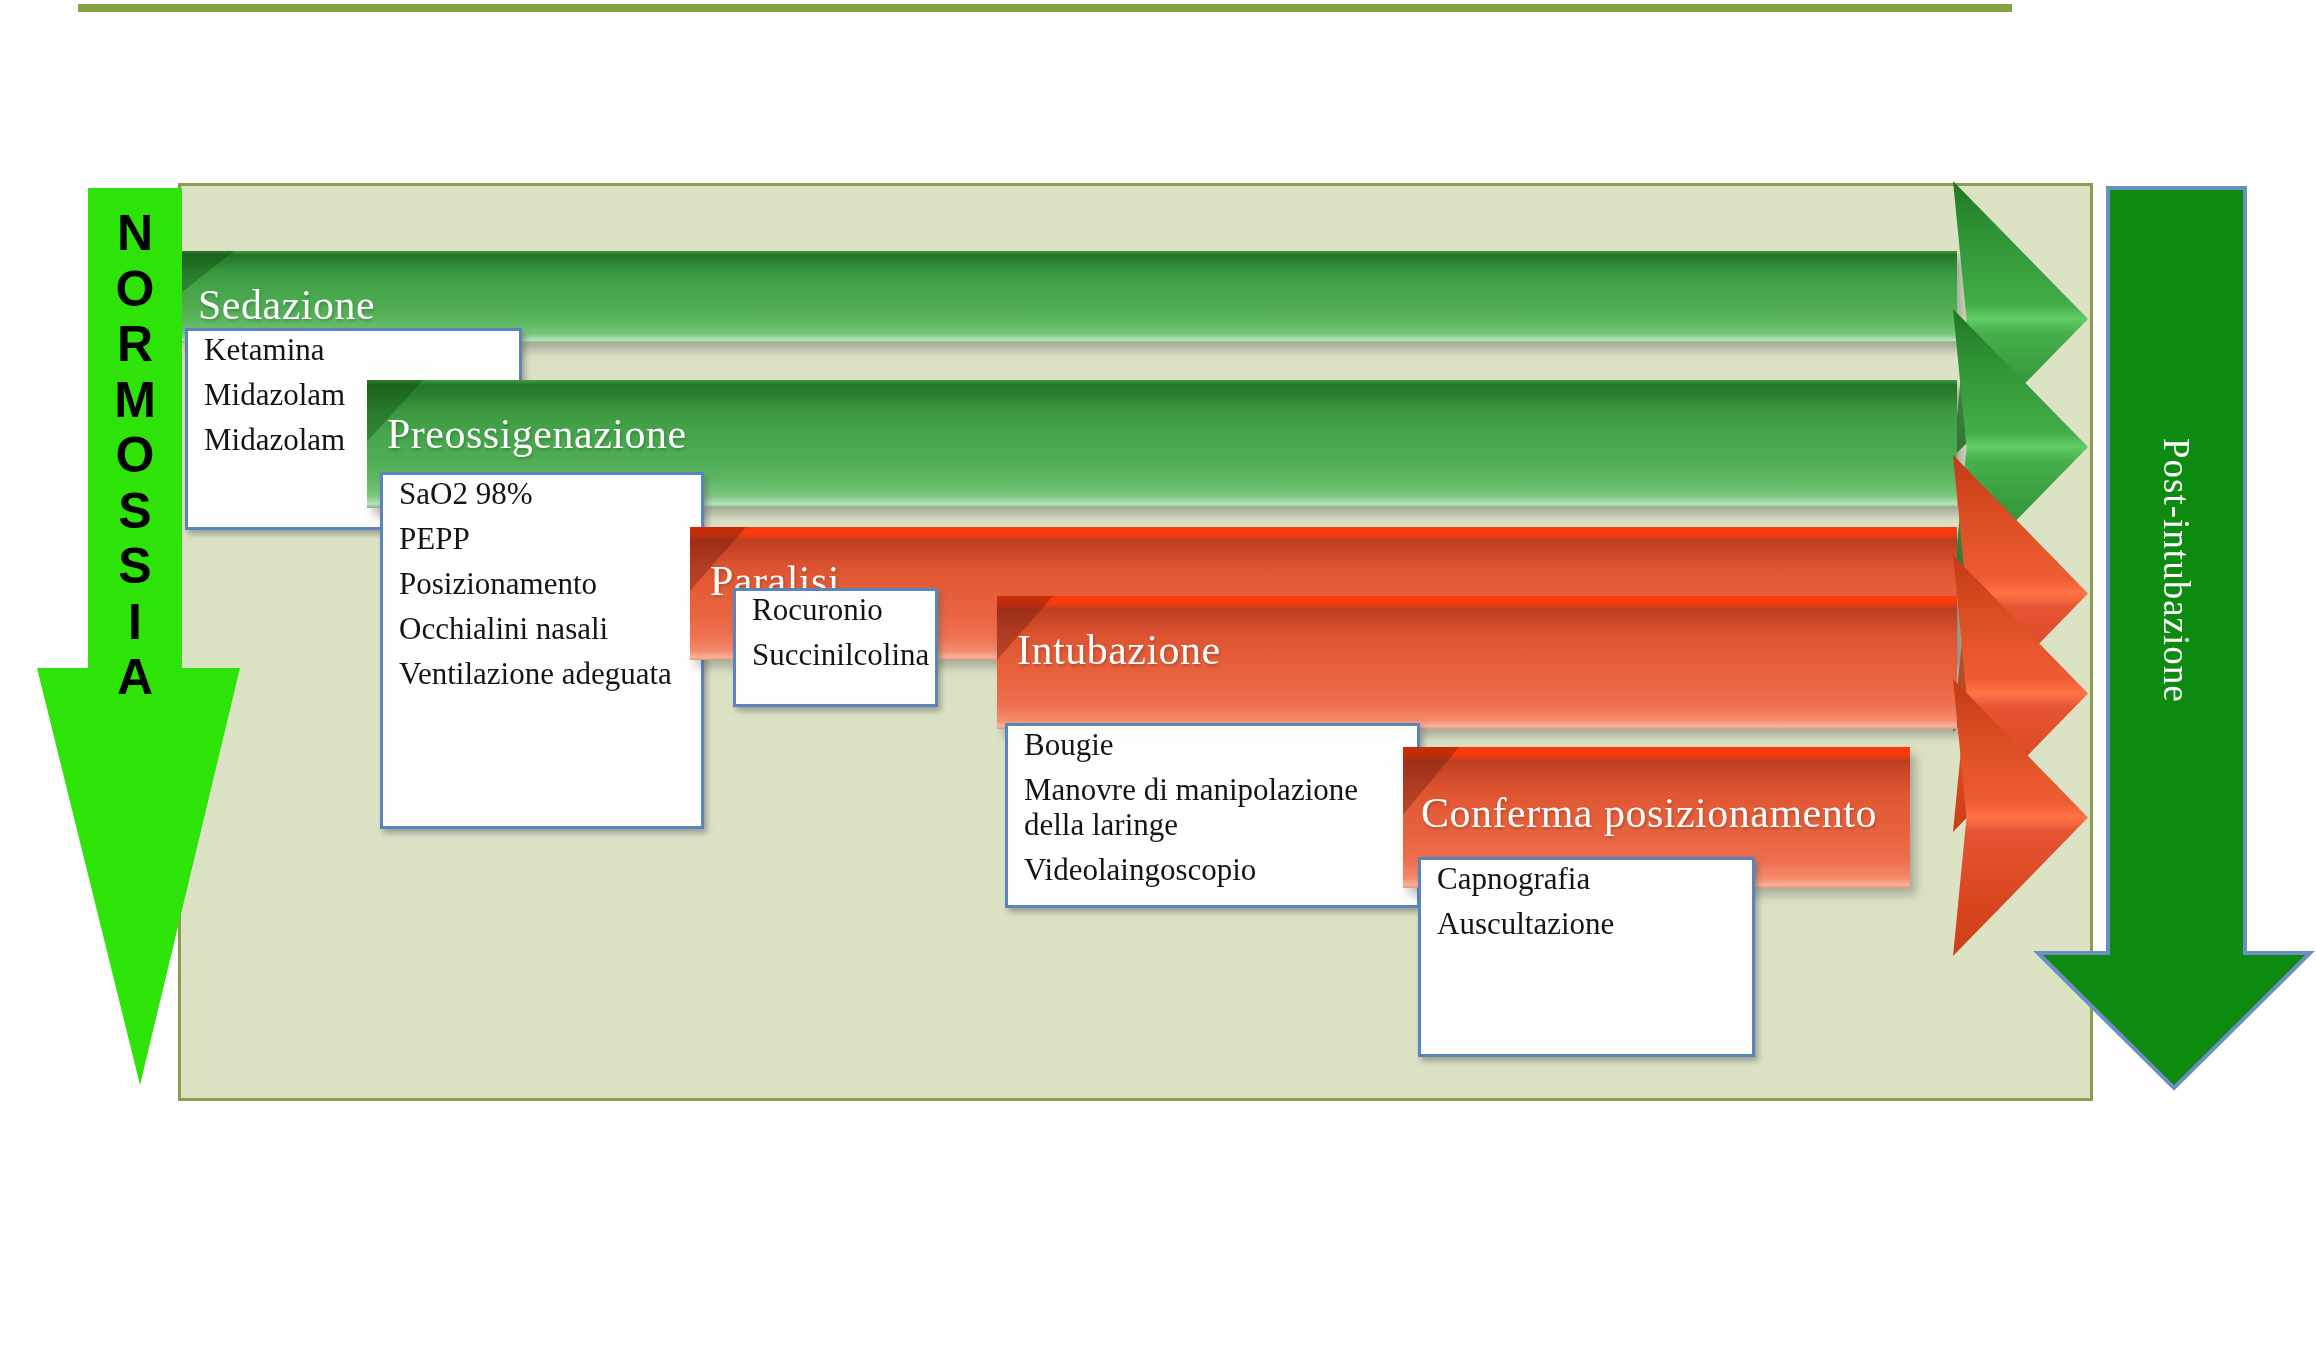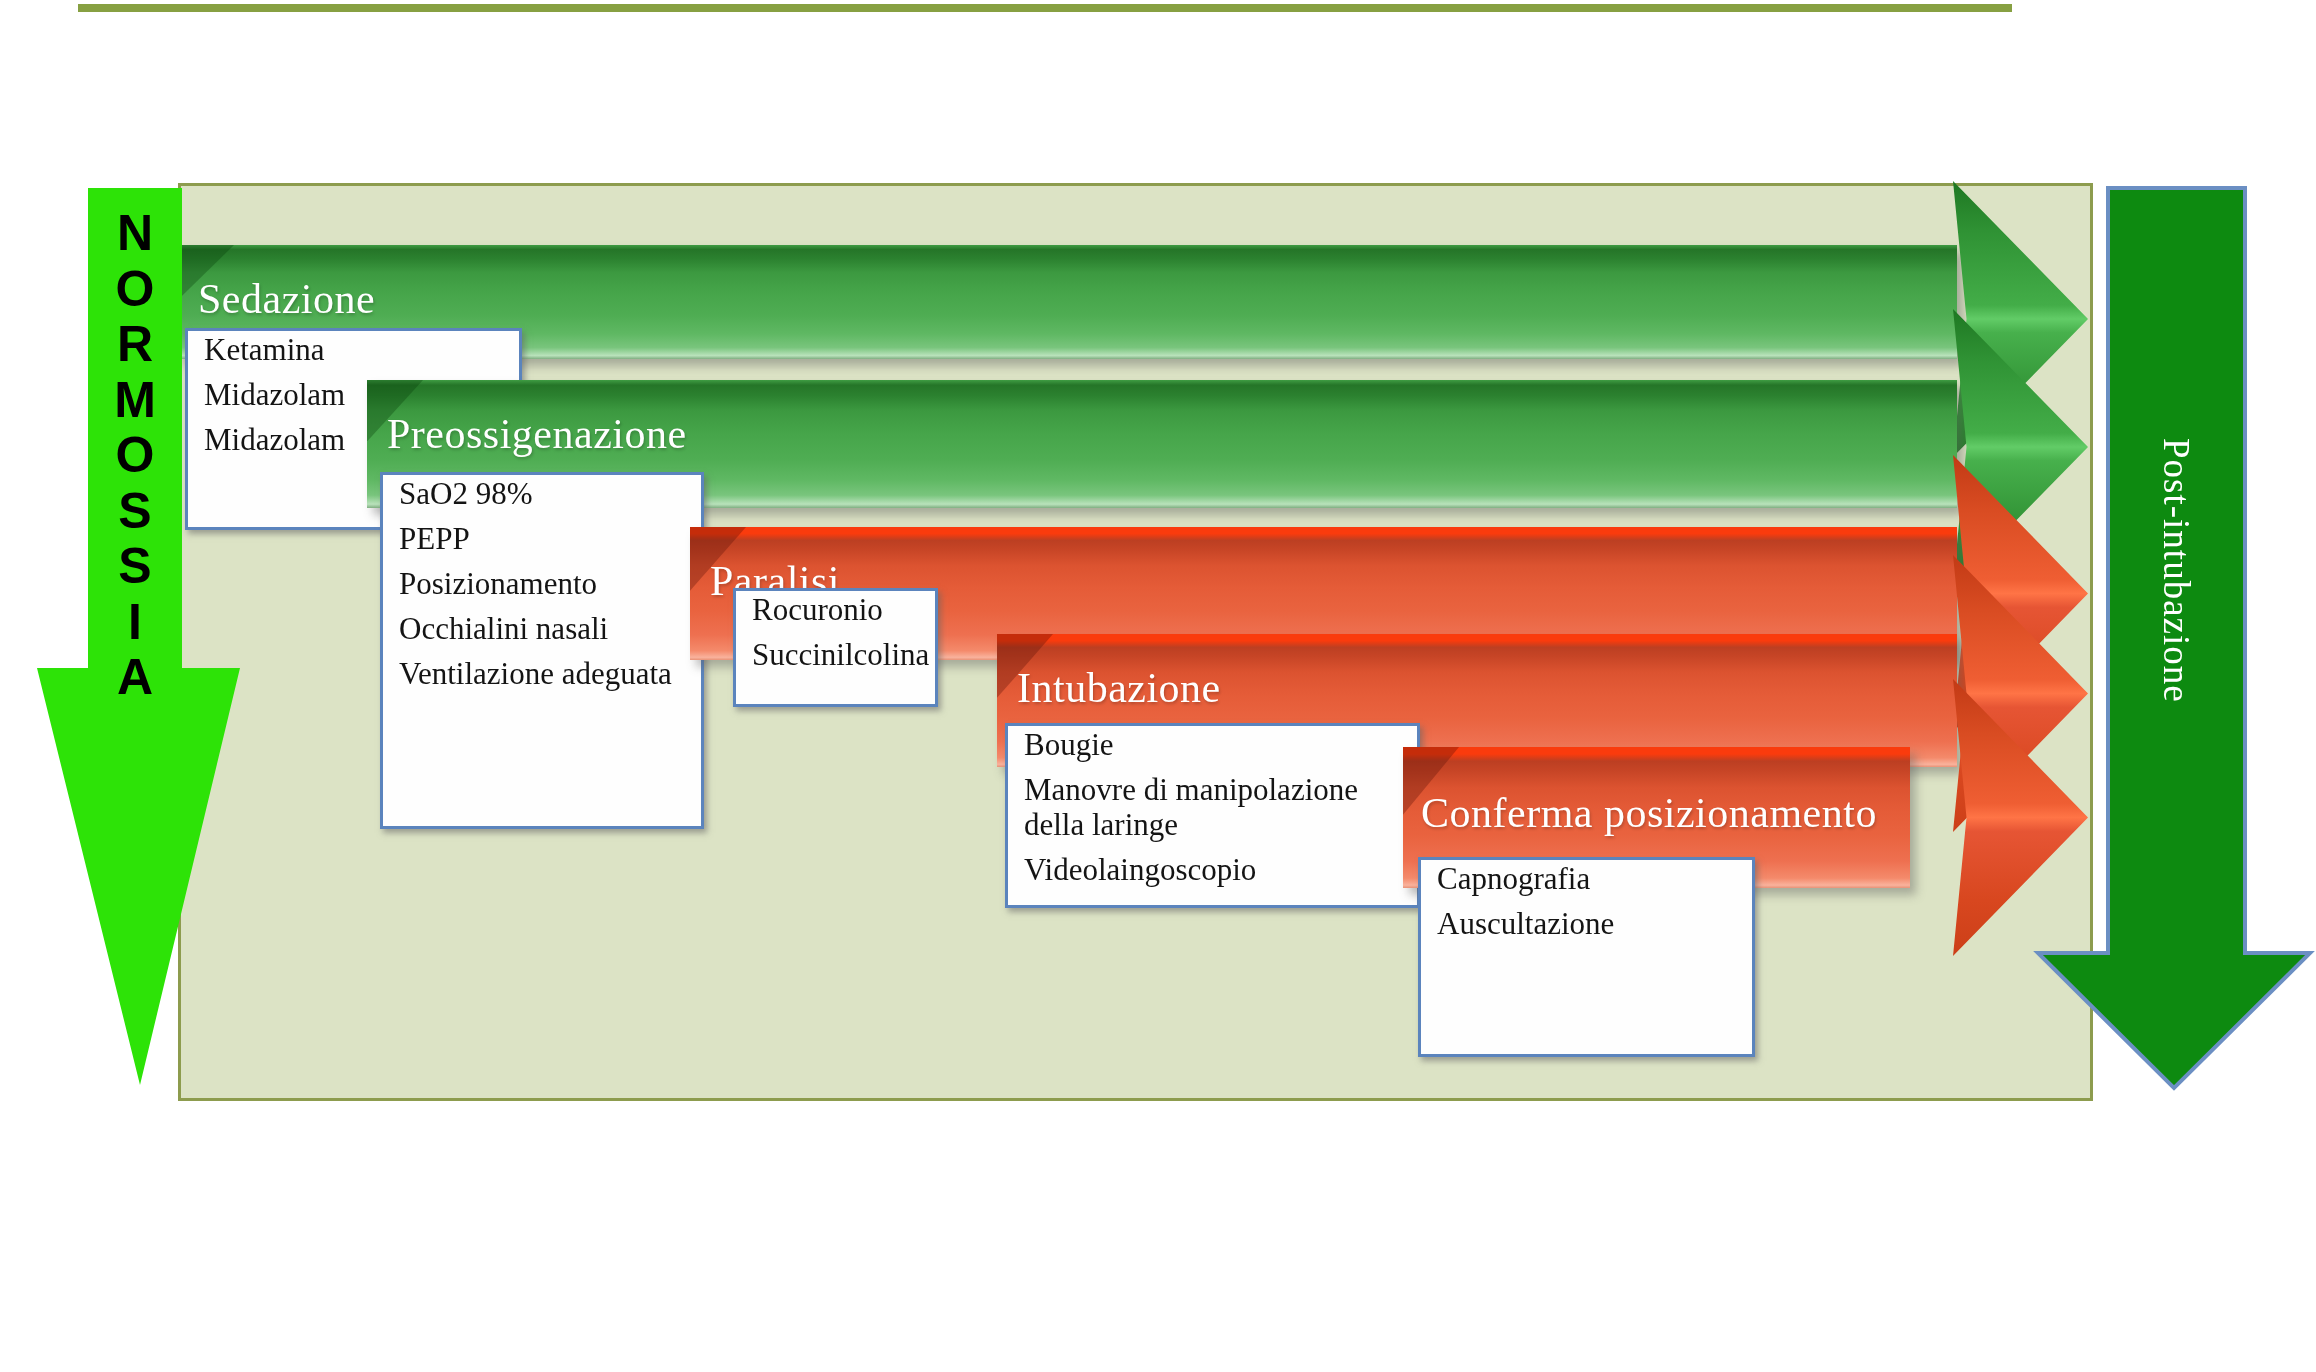--- a/index.html
+++ b/index.html
@@ -86,21 +86,21 @@
   }
 </style>
 </head>
 <body>
 
 <div id="canvas">
 
   <div class="top-rule"></div>
   <div class="panel"></div>
 
-  <div class="abody g" style="left:178px;top:245px;width:1779px;height:114px;">
+  <div class="abody g" style="left:178px;top:251px;width:1779px;height:92px;">
     <span class="alabel">Sedazione</span>
   </div>
   <div class="ahead g" style="left:1953px;top:181px;width:135px;height:276px;"></div>
   <div class="card" style="left:185px;top:328px;width:337px;height:202px;">
     <div class="ci">Ketamina</div>
     <div class="ci">Midazolam</div>
     <div class="ci">Midazolam</div>
   </div>
 
   <div class="abody g" style="left:367px;top:380px;width:1590px;height:128px;">
@@ -117,21 +117,21 @@
 
   <div class="abody r" style="left:690px;top:527px;width:1267px;height:133px;">
     <span class="alabel">Paralisi</span>
   </div>
   <div class="ahead r" style="left:1953px;top:455px;width:135px;height:277px;"></div>
   <div class="card" style="left:733px;top:588px;width:205px;height:119px;">
     <div class="ci">Rocuronio</div>
     <div class="ci">Succinilcolina</div>
   </div>
 
-  <div class="abody r" style="left:997px;top:634px;width:960px;height:133px;text-decoration:underline;">
+  <div class="abody r" style="left:997px;top:596px;width:960px;height:133px;text-decoration:underline;">
     <span class="alabel">Intubazione</span>
   </div>
   <div class="ahead r" style="left:1953px;top:555px;width:135px;height:277px;"></div>
   <div class="card" style="left:1005px;top:723px;width:415px;height:185px;">
     <div class="ci">Bougie</div>
     <div class="ci">Manovre di manipolazione della laringe</div>
     <div class="ci">Videolaingoscopio</div>
   </div>
 
   <div class="abody r" style="left:1403px;top:747px;width:507px;height:141px;">

